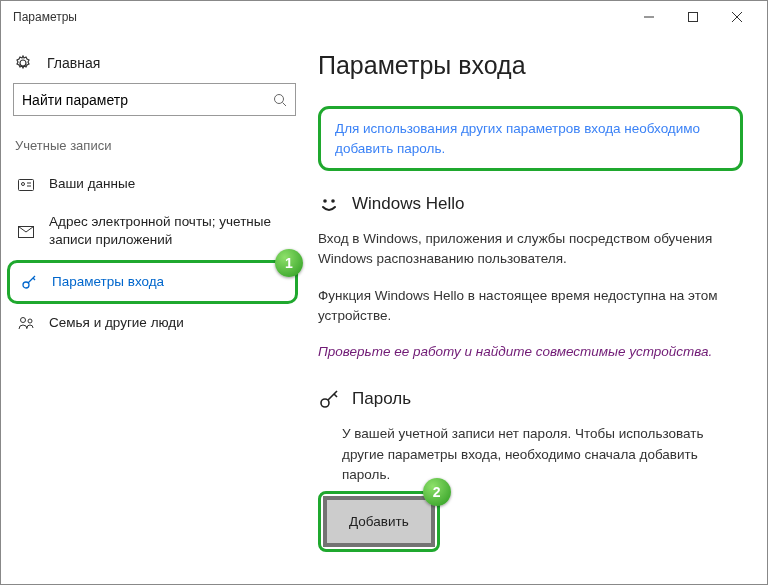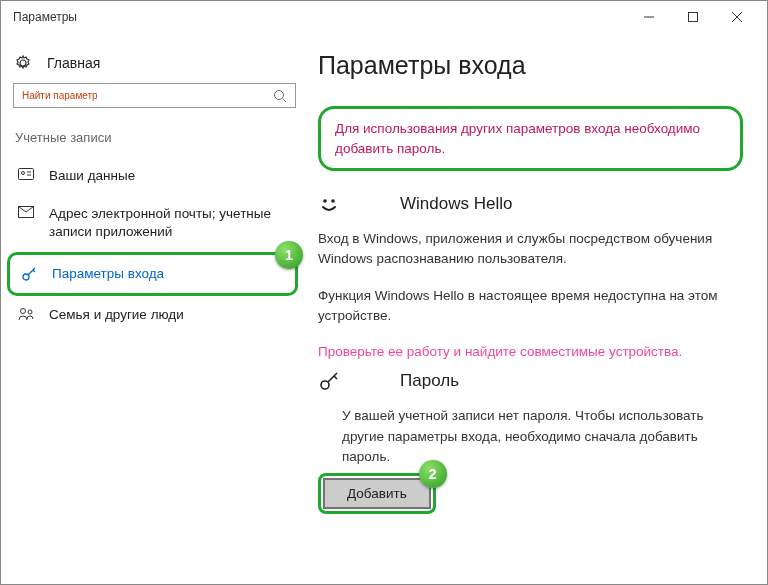--- a/index.html
+++ b/index.html
@@ -4,37 +4,37 @@
 <style>
 * { box-sizing: border-box; margin: 0; padding: 0; font-family: "Segoe UI", Arial, sans-serif; }
 body { background: #fff; width: 768px; height: 585px; overflow: hidden; border: 1px solid #888; }
 .titlebar { height: 32px; display: flex; align-items: center; padding: 4px 8px; font-size: 12px; color: #333; }
 .titlebar-title { flex: 1; padding-left: 4px; }
 .win-btn { width: 44px; height: 28px; display: flex; align-items: center; justify-content: center; font-size: 14px; color: #333; }
 .content { display: flex; height: calc(100% - 32px); }
 .sidebar { width: 305px; padding: 18px 0 0 6px; }
 .home-row { display: flex; align-items: flex-start; padding: 4px 0 12px 6px; font-size: 14px; color: #222; }
 .home-row .icon { width: 20px; margin-right: 14px; display: flex; justify-content: center; }
-.search-box { margin: 0 10px 22px 6px; border: 1px solid #999; height: 25px; display: flex; align-items: center; padding: 0 8px; color: #c2410c; font-size: 10px; }
+.search-box { margin: 0 10px 22px 6px; border: 1px solid #999; height: 33px; display: flex; align-items: center; padding: 0 8px; color: #000000; font-size: 14px; }
 .search-box span.txt { flex: 1; }
 .section-label { padding: 0 0 12px 8px; font-size: 13px; color: #666; }
-.nav-item { display: flex; align-items: flex-start; padding: 10px 8px; font-size: 13.5px; color: #222; line-height: 1.35; }
+.nav-item { display: flex; align-items: center; padding: 10px 8px; font-size: 13.5px; color: #222; line-height: 1.35; }
 .nav-item .icon { width: 22px; margin-right: 12px; flex-shrink: 0; display: flex; justify-content: center; padding-top: 1px; }
 .nav-item.active { color: #0066cc; }
 .highlight-box { border: 3px solid #1fa82e; border-radius: 10px; position: relative; }
 .badge { position: absolute; width: 28px; height: 28px; border-radius: 50%; background: radial-gradient(circle at 35% 30%, #8ee06a, #2a9a1f); color: #fff; font-size: 14px; font-weight: bold; display: flex; align-items: center; justify-content: center; box-shadow: 0 1px 3px rgba(0,0,0,.4); }
 .main { flex: 1; padding: 18px 24px 0 12px; overflow: hidden; }
 .page-title { font-size: 25px; font-weight: 400; color: #222; margin-bottom: 26px; }
-.warning-box { border: 3px solid #1fa82e; border-radius: 16px; padding: 10px 14px; color: #be185d; font-size: 13.5px; line-height: 1.45; margin-bottom: 22px; }
-.section-title { display: flex; align-items: center; font-size: 17px; color: #222; margin-bottom: 14px; gap: 48px; }
+.warning-box { border: 3px solid #1fa82e; border-radius: 11px; padding: 10px 14px; color: #3b82f6; font-size: 13.5px; line-height: 1.45; margin-bottom: 22px; }
+.section-title { display: flex; align-items: center; font-size: 17px; color: #222; margin-bottom: 14px; }
 .section-title .icon { margin-right: 12px; }
 .body-text { font-size: 13.5px; color: #333; line-height: 1.5; margin-bottom: 16px; }
-.link { color: #ec4899; font-size: 13.5px; line-height: 1.5; margin-bottom: 8px; display: block; }
+.link { color: #701a75; font-size: 13.5px; line-height: 1.5; margin-bottom: 26px; display: block; font-style: italic; }
 .add-btn-wrap { display: inline-block; border: 3px solid #1fa82e; border-radius: 8px; position: relative; padding: 2px; }
-.add-btn { border: 2px solid #737373; background: #ccc; padding: 6px 22px; font-size: 13.5px; color: #222; }
+.add-btn { border: 4px solid #737373; background: #ccc; padding: 14px 22px; font-size: 13.5px; color: #222; }
 svg { display: block; }
 </style>
 </head>
 <body>
 
 <div class="titlebar">
   <span class="titlebar-title">Параметры</span>
   <div class="win-btn">
     <svg width="10" height="10">
         <line x1="0" y1="5" x2="10" y2="5" stroke="#333" stroke-width="1"></line>

